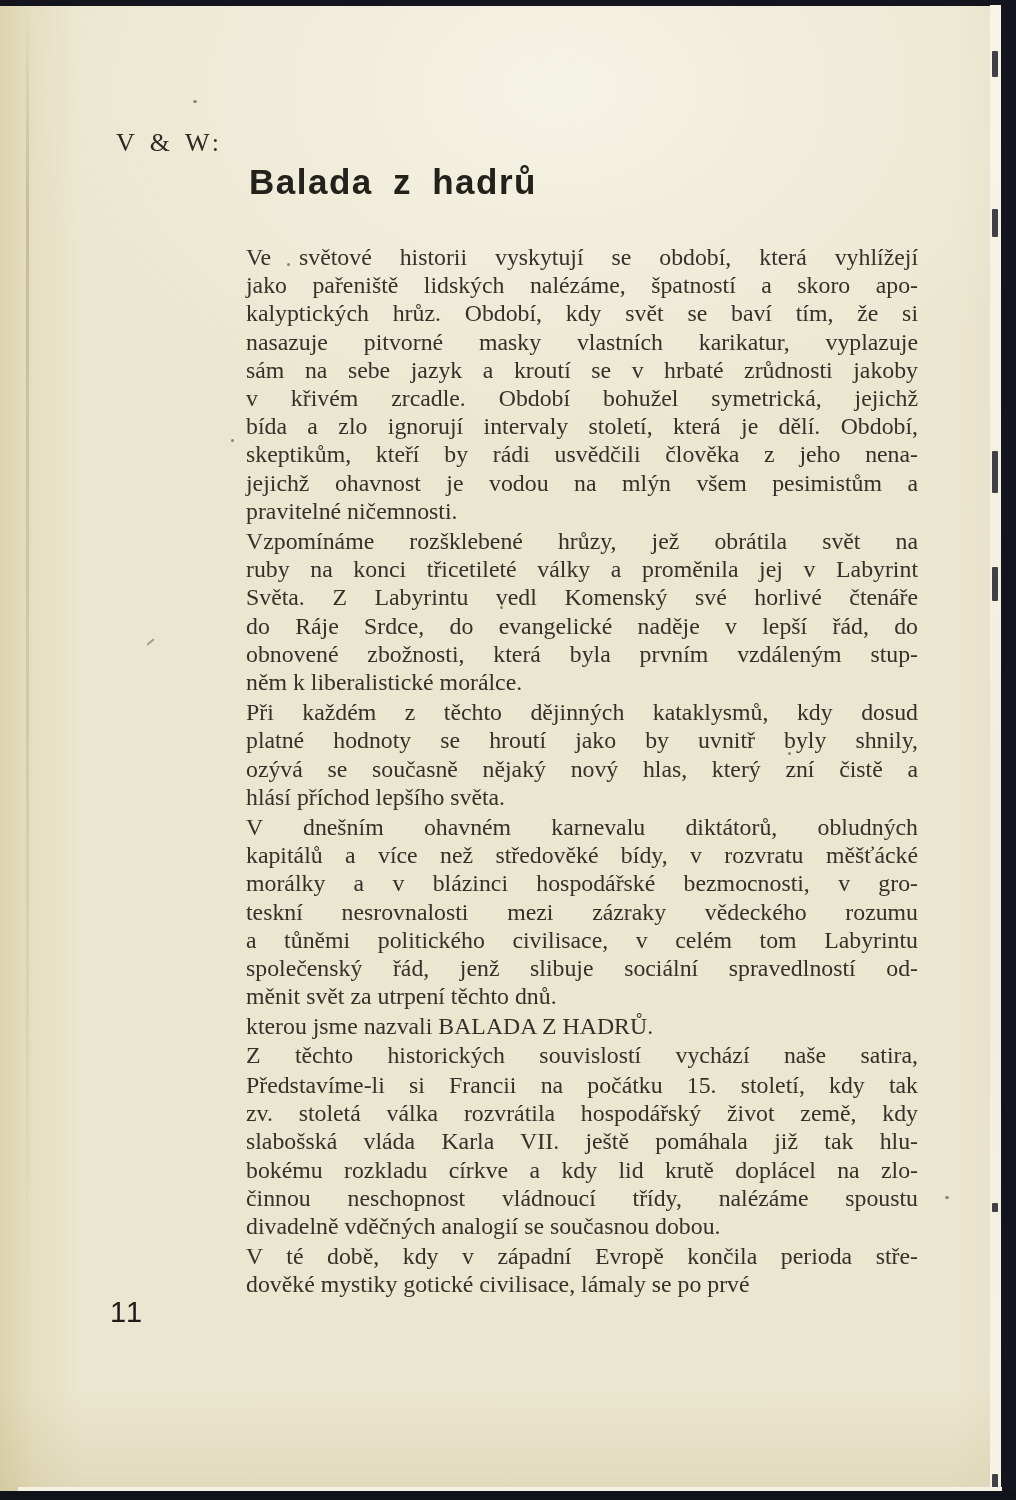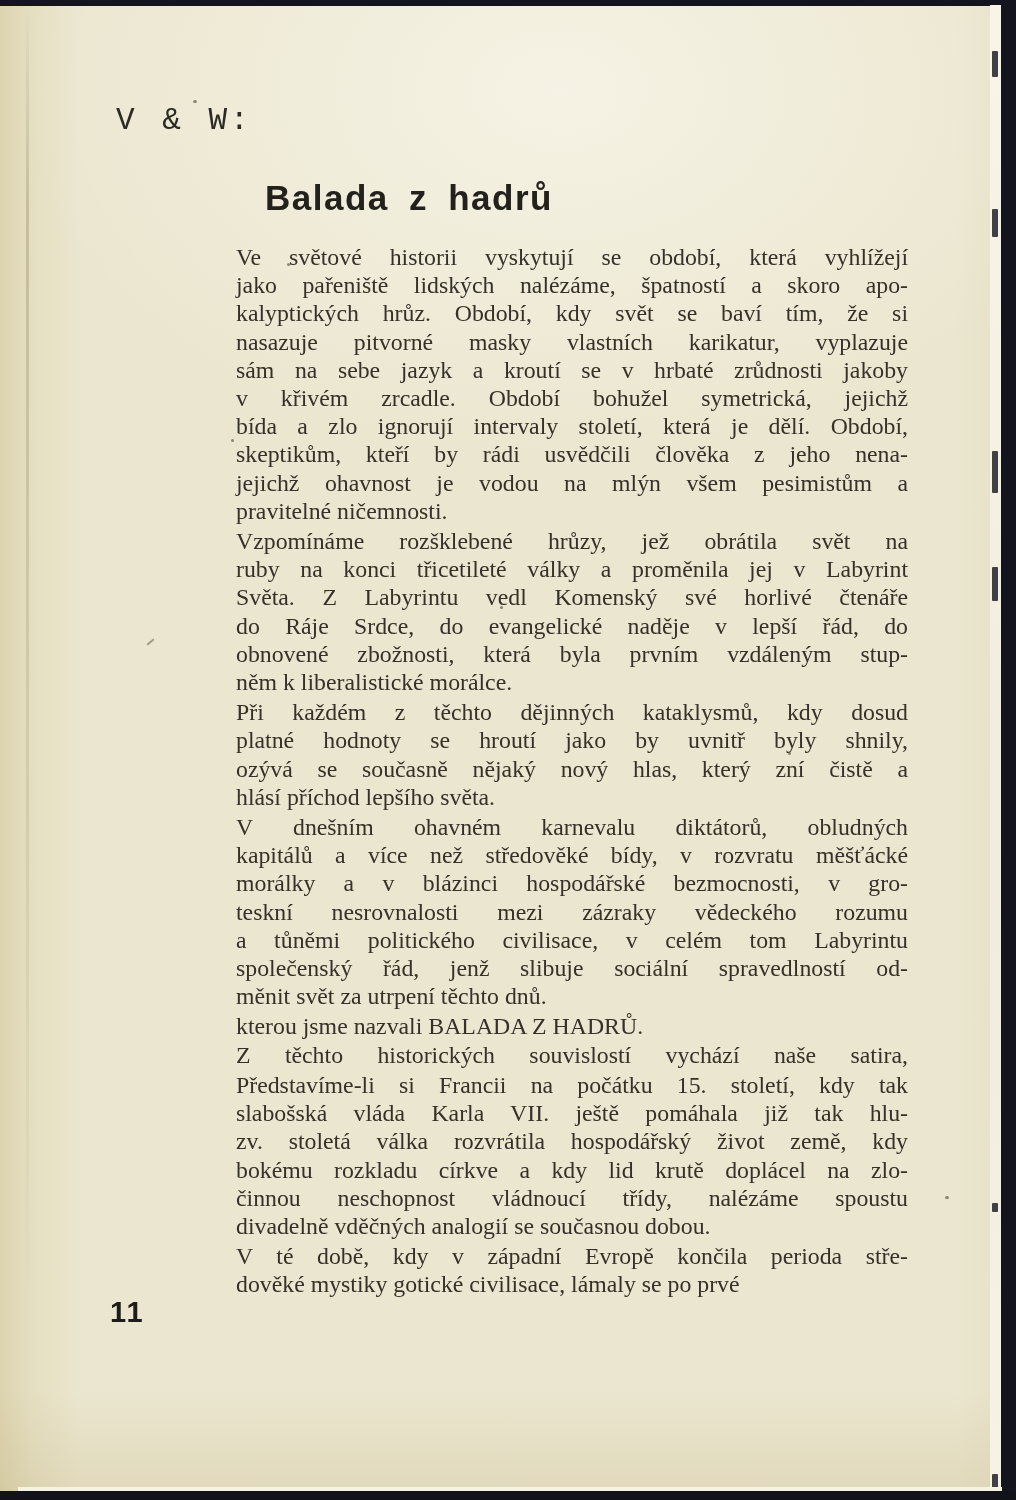--- a/index.html
+++ b/index.html
@@ -19,42 +19,42 @@
   }
   .crease{
     position:absolute;left:26px;top:6px;bottom:10px;width:3px;
     background:linear-gradient(180deg,
       rgba(138,124,74,0) 0%,
       rgba(138,124,74,0.32) 14%,
       rgba(138,124,74,0.18) 52%,
       rgba(138,124,74,0) 88%);
   }
   .author{
-    position:absolute;left:116px;top:103px;
-    font-family:Liberation Mono, monospace;
-    font-size:31px;letter-spacing:3px;word-spacing:3px;
+    position:absolute;left:116px;top:128px;
+    font-family:Liberation Serif, serif;
+    font-size:26px;letter-spacing:3px;word-spacing:3px;
     color:#2c2a24;
   }
   .title{
-    position:absolute;left:249px;top:162px;margin:16px;
+    position:absolute;left:249px;top:162px;margin:0;
     font-family:"Liberation Sans",sans-serif;
     font-weight:700;font-size:35px;letter-spacing:1.5px;word-spacing:9px;
     color:#23211c;
   }
   .body-text{
-    position:absolute;left:236px;top:243px;width:672px;
+    position:absolute;left:246px;top:243px;width:672px;
     font-size:23.8px;line-height:28.2px;color:#35312a;
   }
   .para{margin:0 0 2px 0;}
   .line{text-align:justify;text-align-last:justify;}
   .line.last{text-align-last:left;}
   .pageno{
     position:absolute;left:110px;top:1296px;
     font-family:"Liberation Sans",sans-serif;
-    font-weight:700;font-size:29px;letter-spacing:2px;
+    font-weight:400;font-size:29px;letter-spacing:2px;
     color:#1e1c18;
   }
   .edge-top{position:absolute;top:0;left:0;right:0;height:6px;background:#14141e;}
   .edge-right{position:absolute;top:0;right:0;bottom:0;width:15px;background:#14141e;}
   .edge-right-white{
     position:absolute;top:5px;right:15px;bottom:8px;width:11px;
     background:linear-gradient(180deg,#f8f5e8 0%,#f1ecdd 60%,#f6f3e5 100%);
   }
   .edge-bottom{position:absolute;left:0;right:0;bottom:0;height:9px;background:#12121b;}
   .edge-bottom-white{position:absolute;left:18px;right:14px;bottom:9px;height:4px;background:#f6f3e5;}
@@ -118,22 +118,22 @@
         <div class="line">a tůněmi politického civilisace, v celém tom Labyrintu</div>
         <div class="line">společenský řád, jenž slibuje sociální spravedlností od-</div>
         <div class="line last">měnit svět za utrpení těchto dnů.</div>
       </div>
       <div class="para">
         <div class="line last">kterou jsme nazvali BALADA Z HADRŮ.</div>
         <div class="line">Z těchto historických souvislostí vychází naše satira,</div>
       </div>
       <div class="para">
         <div class="line">Představíme-li si Francii na počátku 15. století, kdy tak</div>
+        <div class="line">zv. stoletá válka rozvrátila hospodářský život země, kdy</div>
         <div class="line">slabošská vláda Karla VII. ještě pomáhala již tak hlu-</div>
-        <div class="line">zv. stoletá válka rozvrátila hospodářský život země, kdy</div>
         <div class="line">bokému rozkladu církve a kdy lid krutě doplácel na zlo-</div>
         <div class="line">činnou neschopnost vládnoucí třídy, nalézáme spoustu</div>
         <div class="line last">divadelně vděčných analogií se současnou dobou.</div>
       </div>
       <div class="para">
         <div class="line">V té době, kdy v západní Evropě končila perioda stře-</div>
         <div class="line last">dověké mystiky gotické civilisace, lámaly se po prvé</div>
       </div>
     </div>
 

